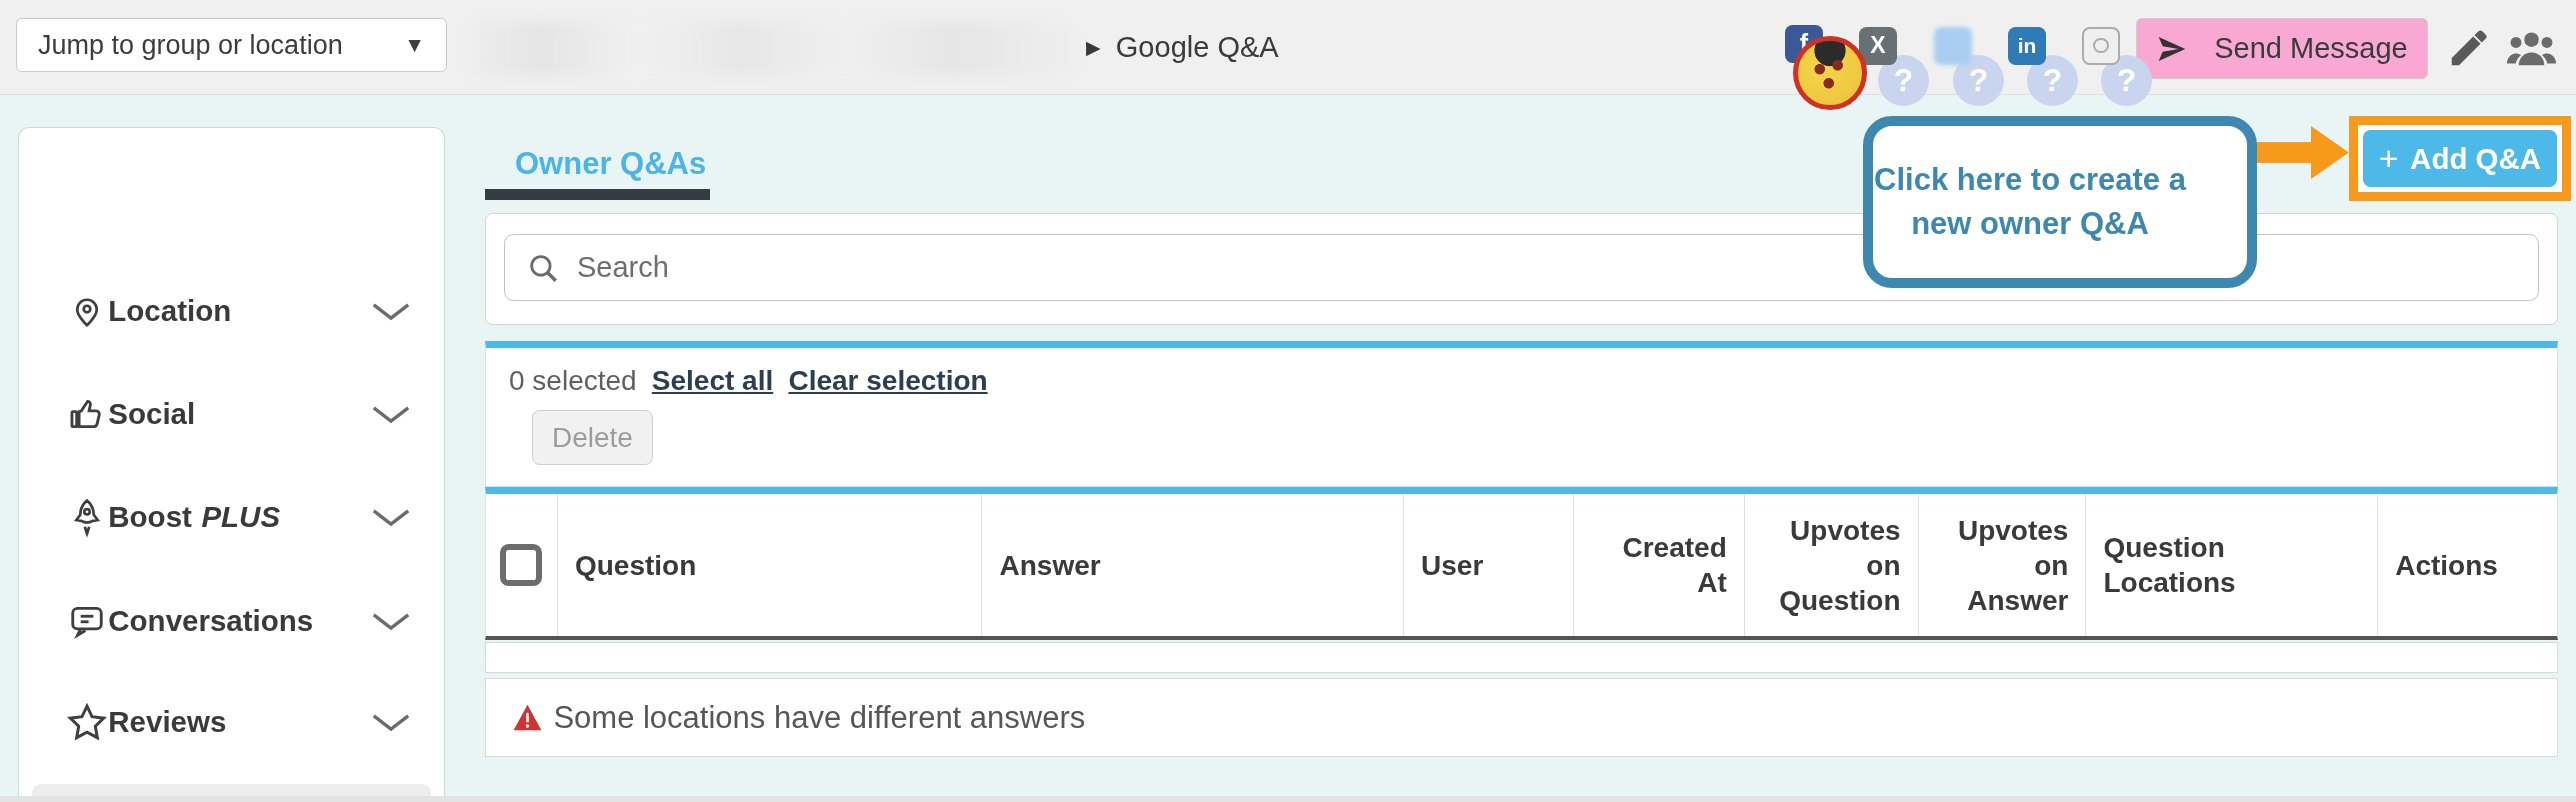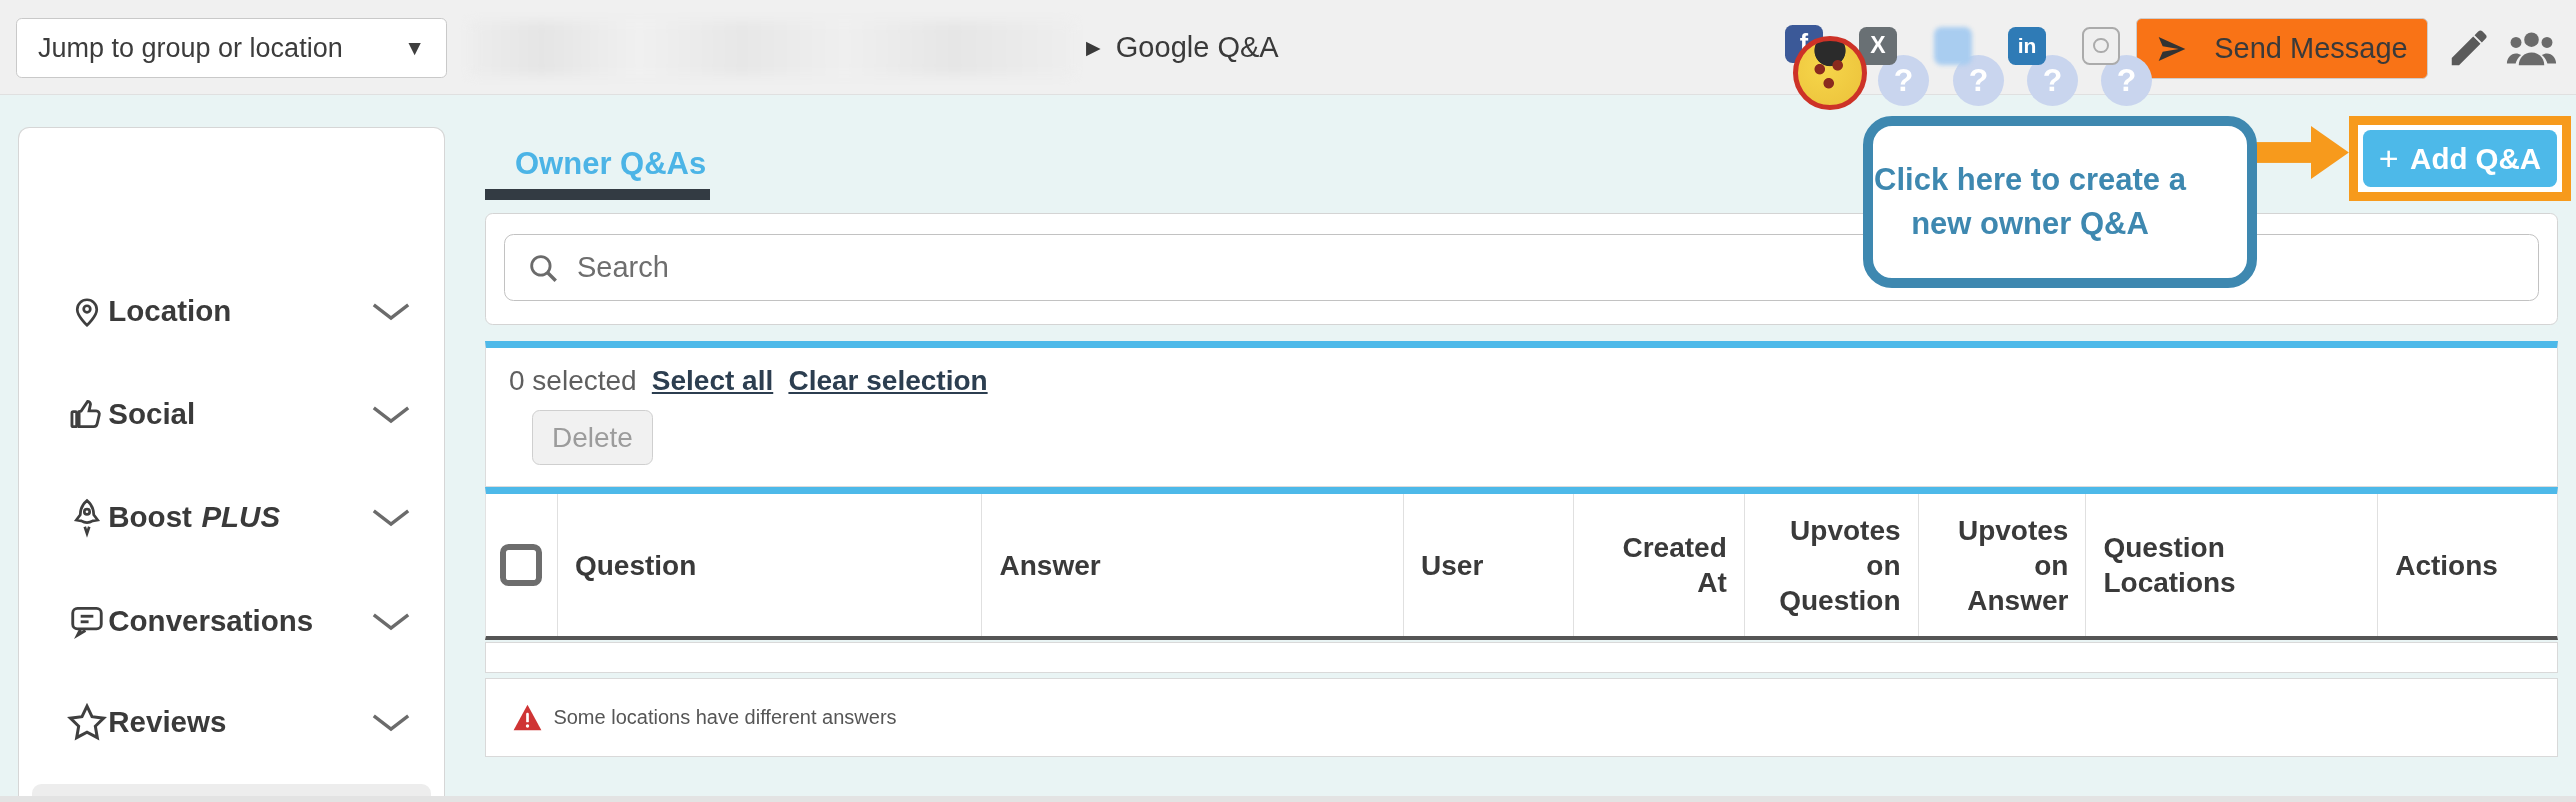--- a/index.html
+++ b/index.html
@@ -1,21 +1,21 @@
 <!DOCTYPE html>
 <html><head>
 <meta charset="utf-8">
 <style>
   * { margin:0; padding:0; box-sizing:border-box; }
   html,body { width:2576px; height:802px; overflow:hidden; }
   body { font-family:"Liberation Sans", sans-serif; background:#e9f4f4; position:relative; }
 
   
   .topbar { position:absolute; left:0; top:0; width:2576px; height:95px; background:#f0f0f0; border-bottom:1.9px solid #e0e0e0; z-index:5; }
-  .jump { position:absolute; left:16px; top:18px; width:431px; height:60px; background:#fff; border:1.9px solid #c9c9c9; border-radius:5.7px; display:flex; align-items:center; justify-content:space-between; padding:0 21px; font-size:27px; color:#3c3c3c; cursor:pointer;gap:21px; }
+  .jump { position:absolute; left:16px; top:18px; width:431px; height:54px; background:#fff; border:1.9px solid #c9c9c9; border-radius:5.7px; display:flex; align-items:center; justify-content:space-between; padding:0 21px; font-size:27px; color:#3c3c3c; cursor:pointer;gap:21px; }
   .jump .caret { font-size:21px; color:#3f3f3f; }
   .redacted { position:absolute; left:469px; top:21px; width:606px; height:55px; border-radius:5.7px;
     background:linear-gradient(90deg,#ededed,#e5e5e5 12%,#f0f0f0 28%,#e7e7e7 45%,#efefef 62%,#e6e6e6 80%,#eee);
     filter:blur(4.8px); }
   .breadcrumb { position:absolute; left:1086px; top:0; height:95px; display:flex; align-items:center; gap:15.2px; }
   .bc-arrow { font-size:19px; color:#3a3a3a; }
   .bc-text { font-size:29px; color:#3a3a3a; }
 
   .social { position:absolute; left:1785px; top:23px; width:381px; height:86px; z-index:8; }
   .sicon { position:absolute; width:38px; height:38px; border-radius:7.6px; display:flex; align-items:center; justify-content:center; color:#fff; font-weight:bold; font-size:25px; z-index:3; }
@@ -28,21 +28,21 @@
       radial-gradient(circle at 50% 15%, #2b2b2b 15.2px, transparent 16px),
       radial-gradient(circle at 40% 40%, #f6d64a, #eec63e 75%); }
   .xicon { left:74px; top:3.8px; background:#697074; font-size:23px; }
   .blueblur { left:149px; top:3.8px; background:#a9cdf0; filter:blur(1.9px); }
   .li { left:223px; top:3.8px; background:#2f7bb6; font-size:21px; }
   .insta { left:297px; top:3.8px; background:#efefef; border:2.9px solid #ababab; }
   .insta-lens { width:15.2px; height:15.2px; border:2.9px solid #ababab; border-radius:50%; }
   .qmark { position:absolute; width:51px; height:51px; border-radius:50%; background:#c9d5ee; color:#fff; font-weight:bold; font-size:32px; display:flex; align-items:center; justify-content:center; z-index:2; }
   .q1 { left:93px; top:32px; } .q2 { left:168px; top:32px; } .q3 { left:242px; top:32px; } .q4 { left:316px; top:32px; }
 
-  .send-btn { position:absolute; left:2136px; top:18px; width:292px; height:61px; background:#f97316; border:1.9px solid #cdcdcd; border-radius:5.7px; display:flex; align-items:center; justify-content:center; gap:26px; font-size:29px; color:#3a3a3a; cursor:pointer; }
+  .send-btn { position:absolute; left:2136px; top:18px; width:292px; height:61px; background:#f9a8d4; border:1.9px solid #cdcdcd; border-radius:5.7px; display:flex; align-items:center; justify-content:center; gap:26px; font-size:29px; color:#3a3a3a; cursor:pointer; }
   .toolicon { position:absolute; top:25px; cursor:pointer; }
   .pencil { left:2446px; } .people { left:2506px; top:23px; }
 
   
   .sidebar { position:absolute; left:18px; top:127px; width:427px; height:675px; background:#fff; border:1.9px solid #d6d6d6; border-bottom:none; border-radius:11.4px 11.4px 0 0; z-index:4; overflow:hidden; }
   .srow { position:absolute; left:13.3px; right:13.3px; height:84px; display:flex; align-items:center; padding:0 19px 0 34px; cursor:pointer; border-radius:9.5px; }
   .srow .ic { width:42px; display:flex; justify-content:center; }
   .srow .lbl { font-size:29.5px; font-weight:bold; color:#3a3a3a; flex:1; }
   .lbl .suffix { font-style:italic; margin-left:9.5px; }
   .srow.active { background:#ededed; }
@@ -68,21 +68,21 @@
   .th.right { justify-content:flex-end; text-align:right; }
   .th:last-child { border-right:none; }
   .th-cb { width:72px; justify-content:center; padding:0; }
   .th-question { width:425px; } .th-answer { width:422px; } .th-user { width:170px; }
   .th-created { width:171px; } .th-upq { width:174px; } .th-upa { width:168px; }
   .th-publoc { width:292px; } .th-actions { width:179px; }
   .checkbox { width:42px; height:42px; border:6.7px solid #6d6d6d; border-radius:8.6px; background:#fff; cursor:pointer; }
 
   .empty-row { position:absolute; left:485px; top:642px; width:2073px; height:31px; background:#fff; border:1.9px solid #d9d9d9; z-index:1; }
   .warning-card { position:absolute; left:485px; top:678px; width:2073px; height:79px; background:#fff; border:1.9px solid #d9d9d9; display:flex; align-items:center; padding-left:27px; gap:11.4px; z-index:1; }
-  .warning-text { font-size:20px; color:#565656; }
+  .warning-text { font-size:31px; color:#565656; }
 
   
   .orange-box { position:absolute; left:2349px; top:116px; width:222px; height:85px; border:9.5px solid #f79a1c; background:#fff; padding:4.8px; display:flex; z-index:50; }
   .add-btn { flex:1; background:#4db9e9; border:none; border-radius:7.6px; color:#fff; font-size:29.5px; font-weight:600; display:flex; align-items:center; justify-content:center; gap:11.4px; cursor:pointer; font-family:"Liberation Sans",sans-serif; }
   .add-plus { font-size:34px; font-weight:400; }
   .callout { position:absolute; left:1863px; top:116px; width:394px; height:172px; border:10.5px solid #3e88b0; border-radius:29px; background:#fff; display:flex; align-items:center; justify-content:flex-start; z-index:50; }
   .callout-text { width:314px; text-align:center; font-size:31px; font-weight:600; color:#3e88b0; line-height:44px; }
   .arrow { position:absolute; left:2256px; top:126px; z-index:49; }
 
   .bottom-strip { position:absolute; left:0; top:796px; width:2576px; height:5.7px; background:#e3e3e3; z-index:60; }

